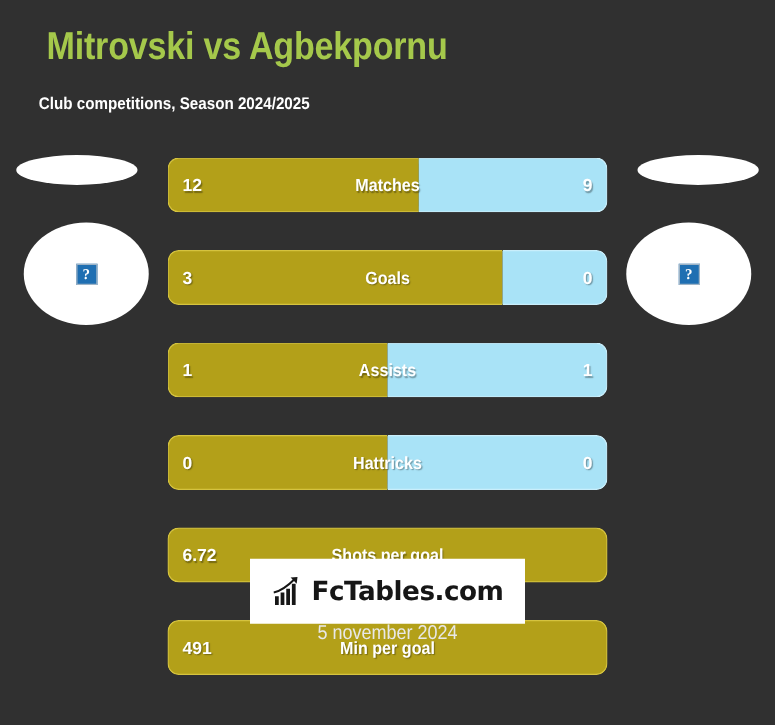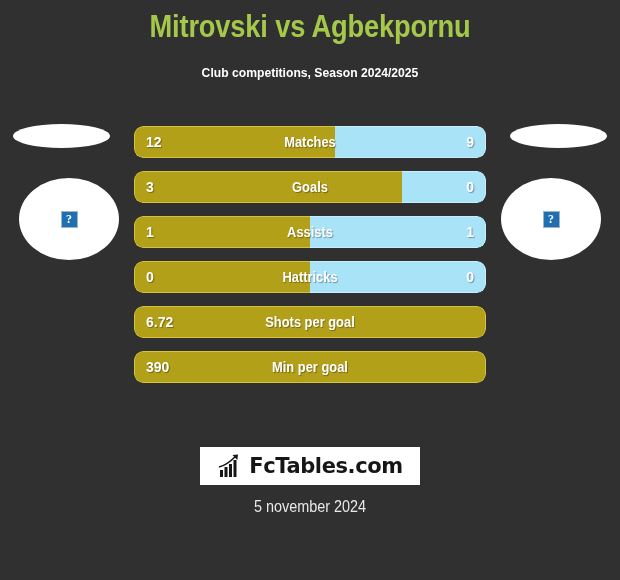--- a/index.html
+++ b/index.html
@@ -11,22 +11,22 @@
     width: 620px;
     height: 580px;
     background: #303030;
     font-family: "Liberation Sans", sans-serif;
     overflow: hidden;
     position: relative;
   }
 
   
   .header {
-    padding-top: 8px;
-    text-align: center;
+    padding-top: 18px;
+    text-align: left;
   }
   .title {
     font-family: "Liberation Sans Narrow", "Liberation Sans", sans-serif;
     font-size: 31px;
     font-weight: bold;
     color: #a5c martyr;
     color: #a5c84b;
     letter-spacing: -0.2px;
     line-height: 1.25;
     transform: scaleX(0.88);
@@ -99,22 +99,22 @@
 
   
   .bars {
     position: absolute;
     left: 134px;
     top: 126px;
     width: 352px;
   }
   .bar-row {
     position: relative;
-    height: 32px;
-    margin-bottom: 13px;
+    height: 44px;
+    margin-bottom: 30px;
     border-radius: 9px;
     overflow: hidden;
     background: #303030;
   }
   .bar-home {
     position: absolute;
     left: 0; top: 0; bottom: 0;
     background: #b3a019;
     border: 1px solid #d5c33f;
     border-right: none;
@@ -162,21 +162,21 @@
   }
   .bar-val.home { left: 12px; }
   .bar-val.away { right: 12px; }
 
   
   .logo-box {
     position: absolute;
     left: 200px;
     top: 447px;
     width: 220px;
-    height: 38px;
+    height: 52px;
     background: #ffffff;
     display: flex;
     align-items: center;
     justify-content: center;
     gap: 6px;
   }
   .logo-icon { display: block; }
   .logo-text {
     font-size: 21px;
     font-weight: bold;
@@ -250,21 +250,21 @@
       <div class="bar-label">Hattricks</div>
       <div class="bar-val away">0</div>
     </div>
     <div class="bar-row">
       <div class="bar-home full" style="width: 100%;"></div>
       <div class="bar-val home">6.72</div>
       <div class="bar-label">Shots per goal</div>
     </div>
     <div class="bar-row">
       <div class="bar-home full" style="width: 100%;"></div>
-      <div class="bar-val home">390</div>
+      <div class="bar-val home">491</div>
       <div class="bar-label">Min per goal</div>
     </div>
   </div>
 
 <div class="logo-box">
   <svg class="logo-icon" width="26" height="24" viewBox="0 0 26 24">
     <path d="M3 23 L3 16 L6 16 L6 23 Z" fill="#161616"></path>
     <path d="M7.5 23 L7.5 13 L10.5 13 L10.5 23 Z" fill="#161616"></path>
     <path d="M12 23 L12 10 L15 10 L15 23 Z" fill="#161616"></path>
     <path d="M16.5 23 L16.5 6 L19.5 6 L19.5 23 Z" fill="#161616"></path>

